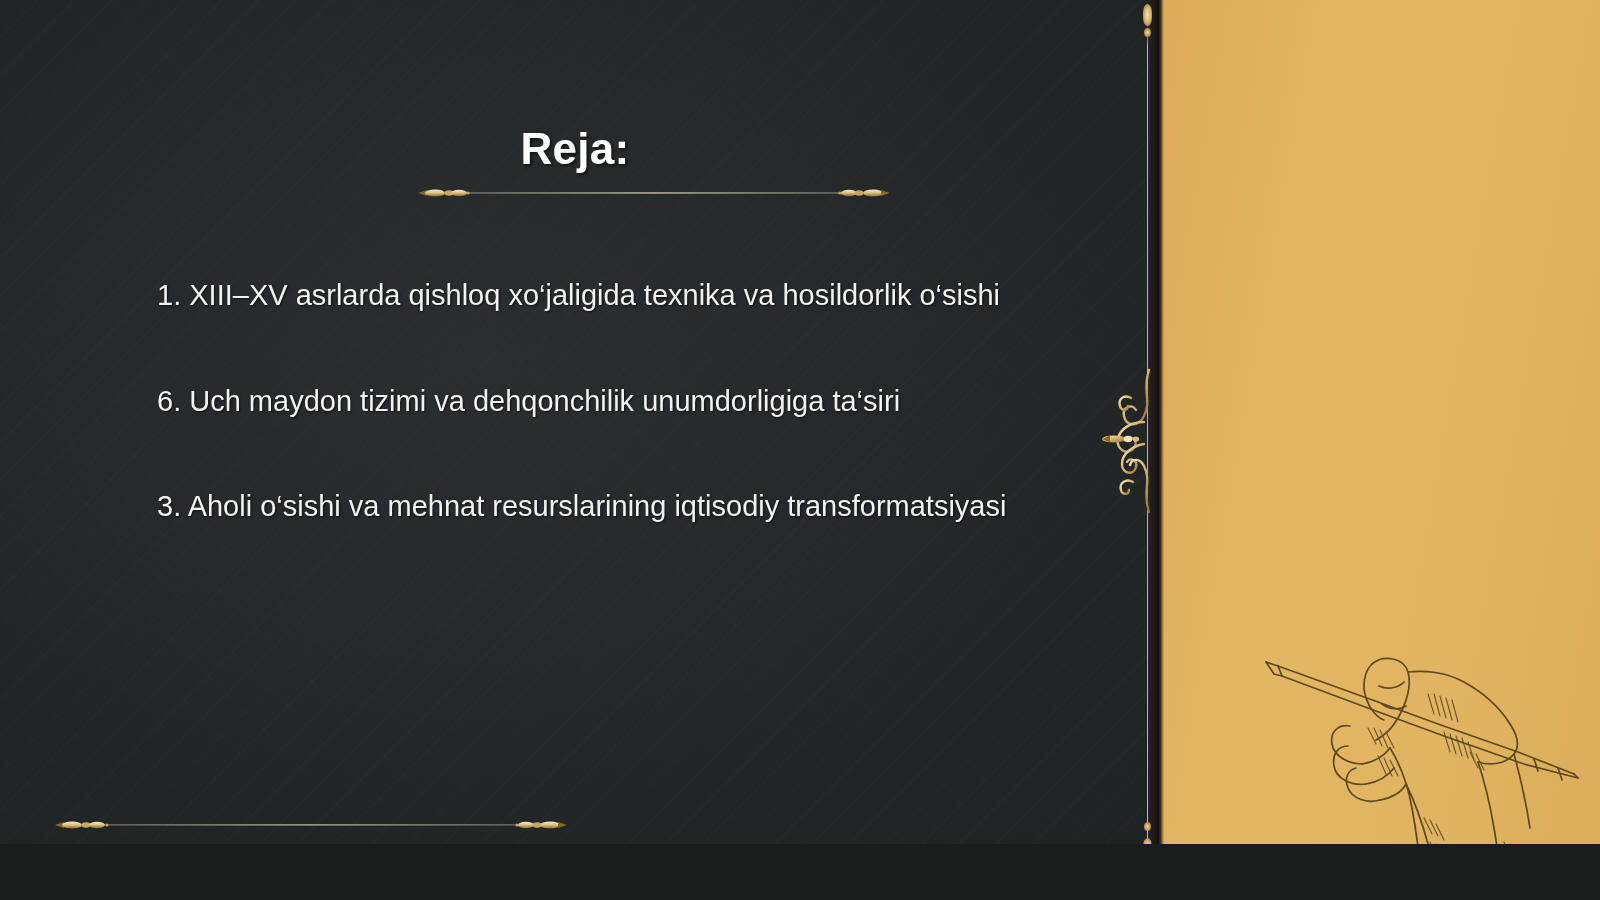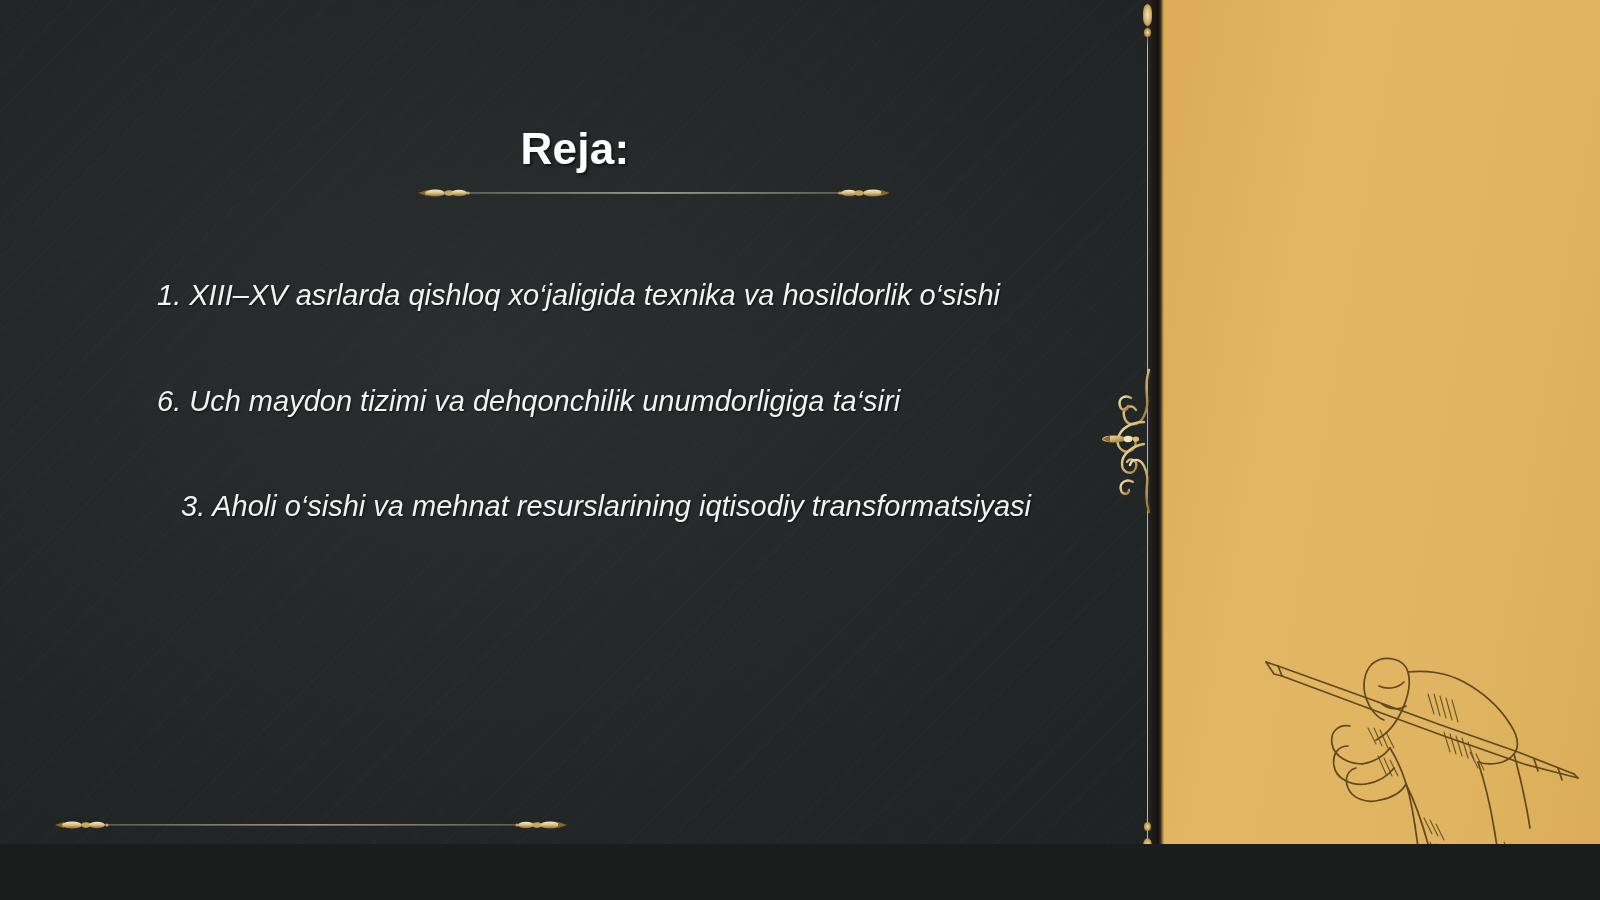--- a/index.html
+++ b/index.html
@@ -139,29 +139,28 @@
 
   
   .list {
     position: absolute;
     left: 157px;
     top: 276px;
     width: 960px;
   }
   .list-item {
     font-size: 29px;
-    font-style: italic;
     font-weight: 300;
     color: #f2f2f2;
     line-height: 1.33;
     text-shadow: 1px 1px 2px rgba(0,0,0,0.6);
     margin-bottom: 67px;
     white-space: pre-line;
   }
-  .list-item:last-child { margin-bottom: 0; margin-left: 24px; }
+  .list-item:last-child { margin-bottom: 0; }
 
   
   .bottom-rule {
     position: absolute;
     left: 55px;
     top: 818px;
     width: 512px;
     height: 14px;
   }
 

